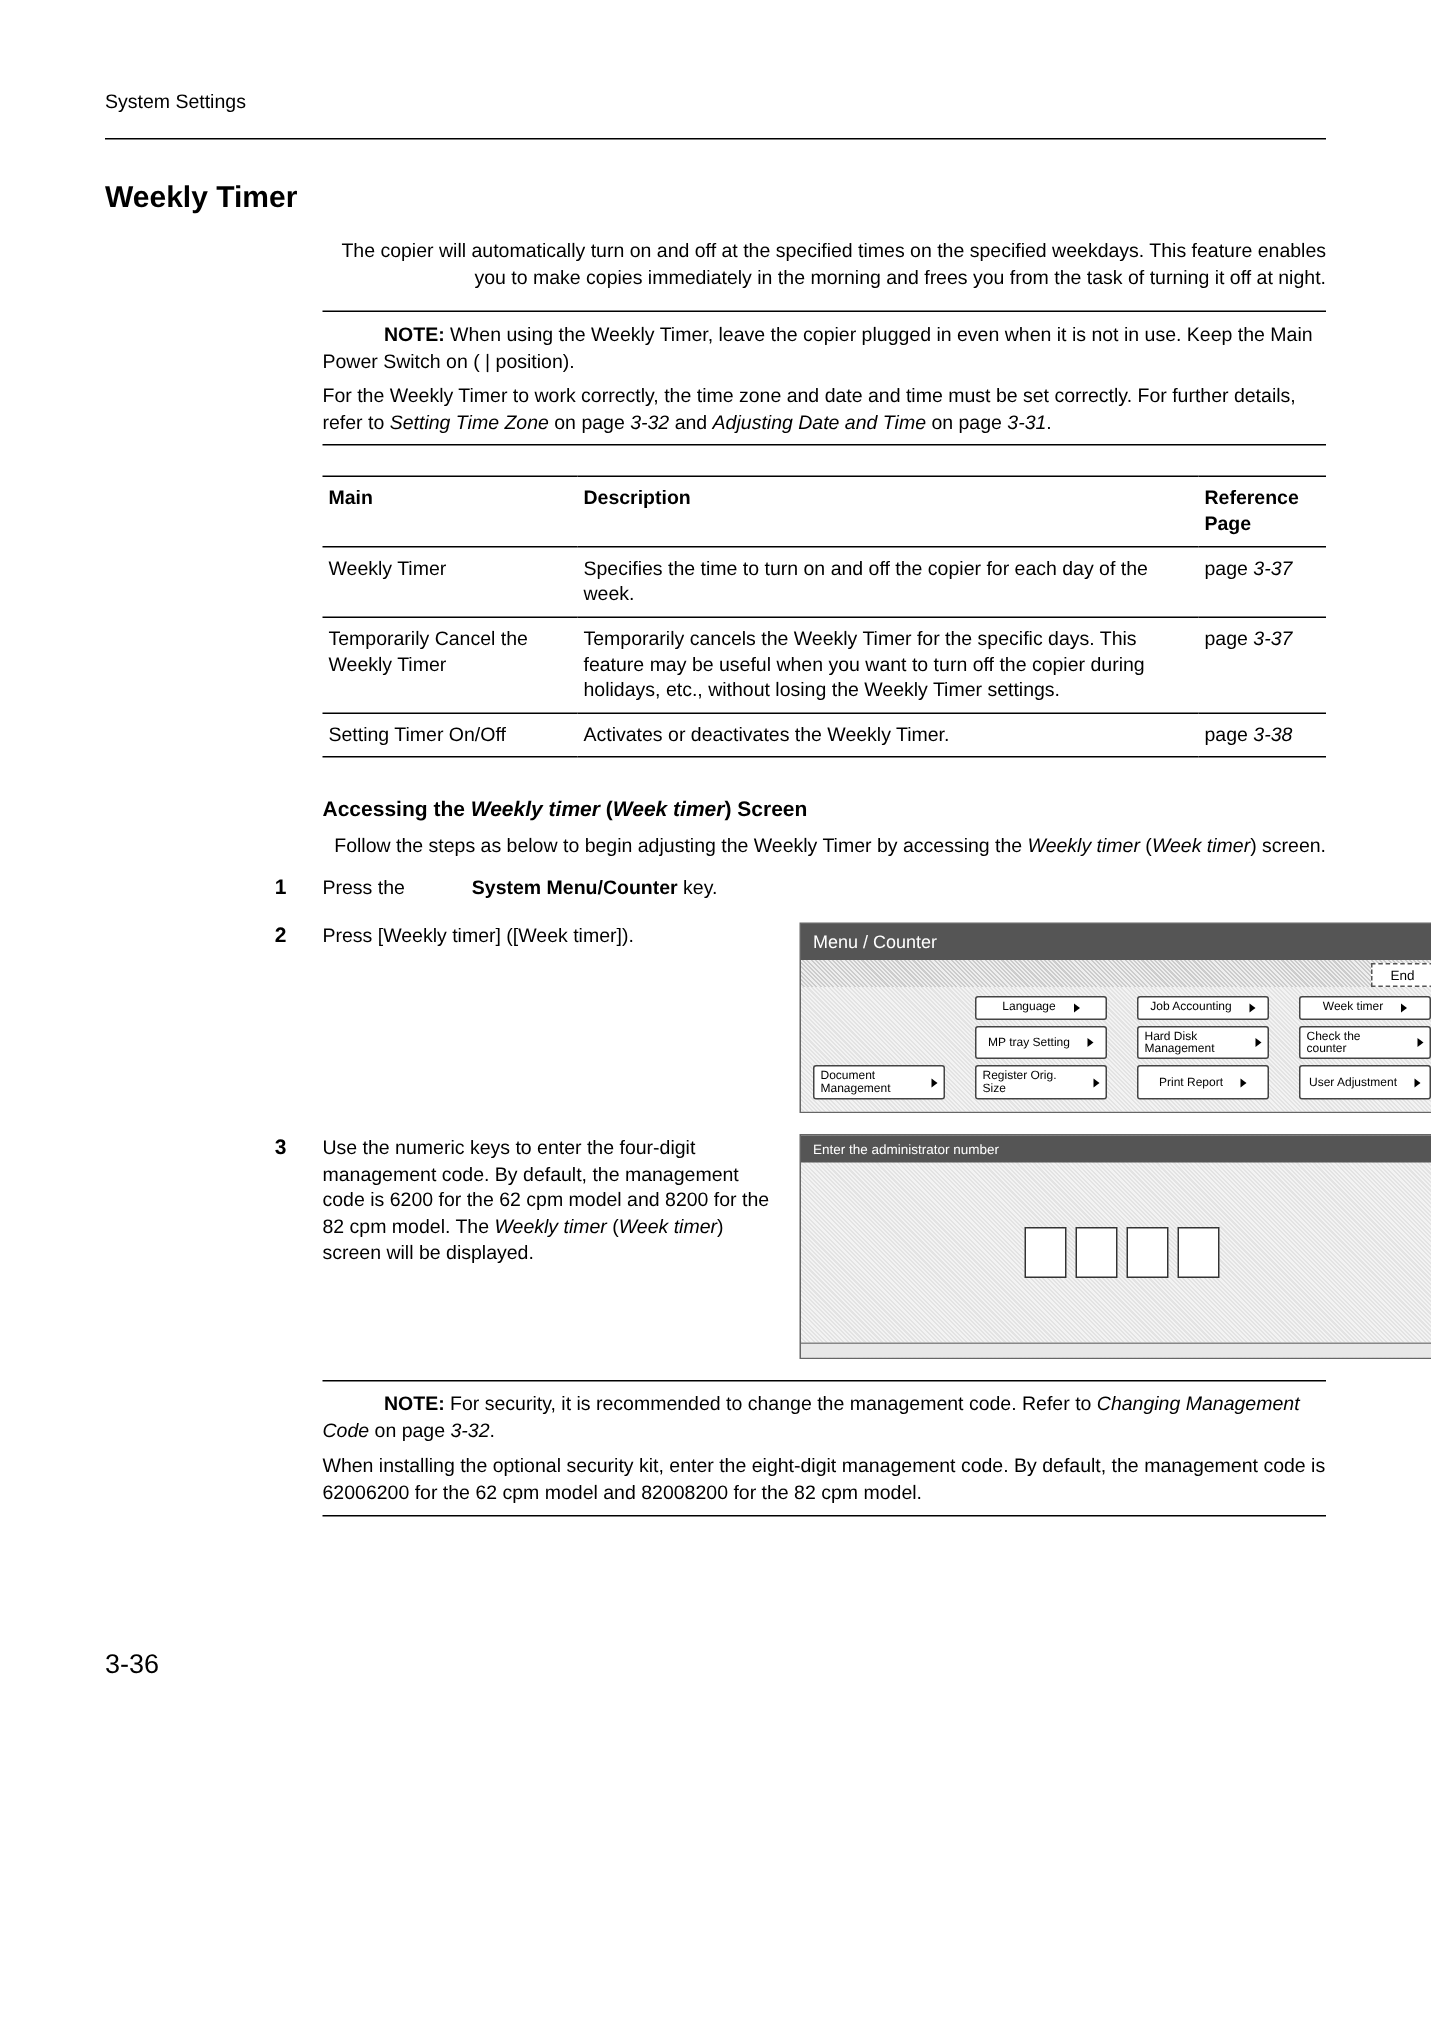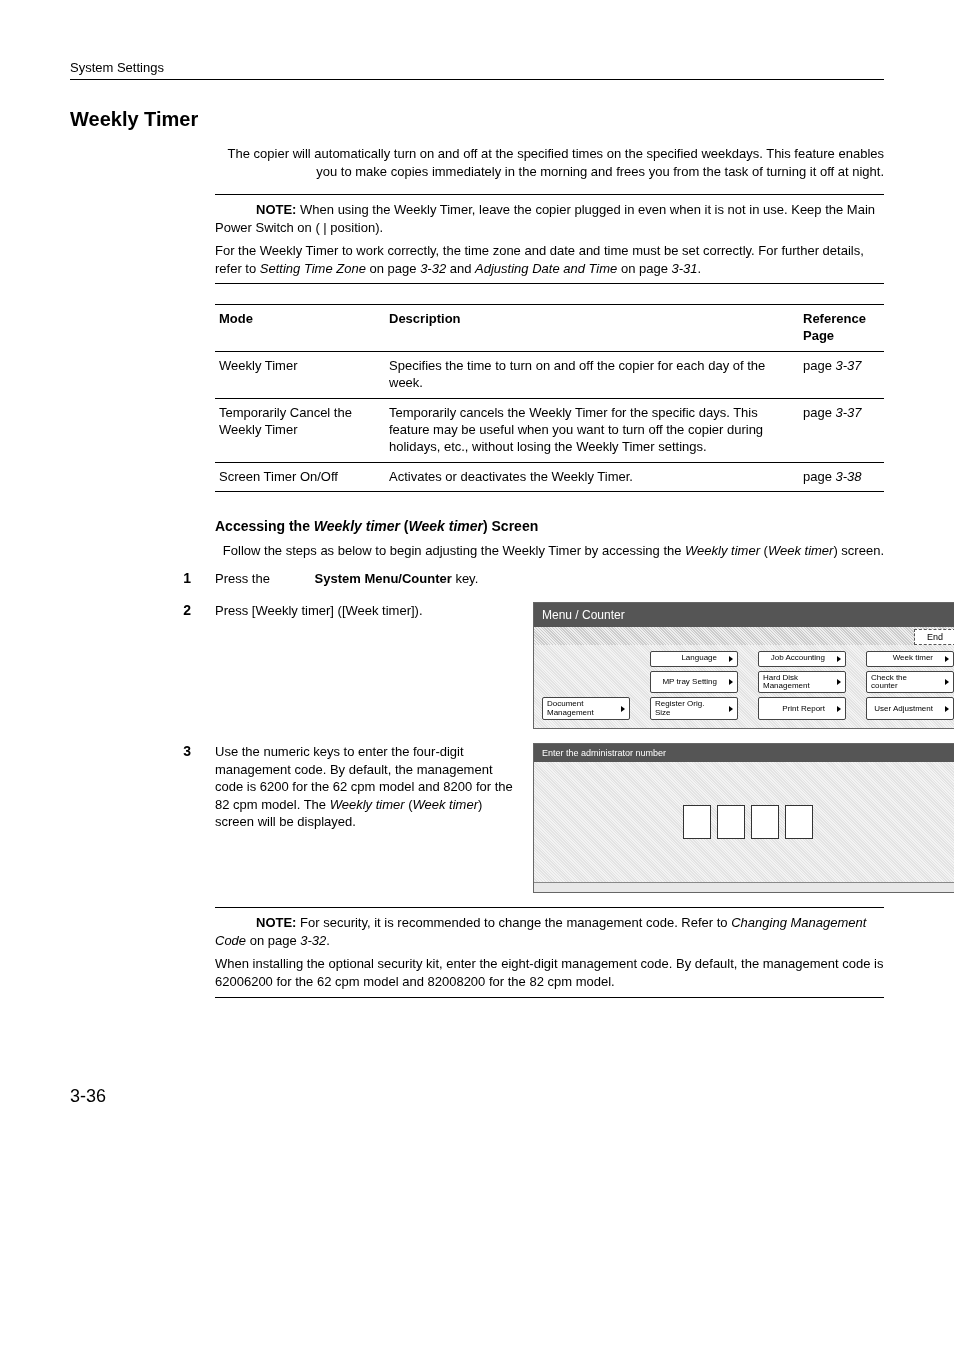--- a/index.html
+++ b/index.html
@@ -9,21 +9,21 @@
     font-size: 13px;
     color: #000;
     background: #fff;
     width: 954px;
   }
   .page {
     padding: 60px 70px 40px 70px;
   }
   .running-head {
     font-size: 13px;
-    margin-bottom: 4px;
+    margin-bottom: 17px;
   }
   .hr-head {
     border: none;
     border-top: 1px solid #000;
     margin: 0 0 28px 0;
   }
   h1.section-title {
     font-size: 20px;
     font-weight: bold;
     margin: 0 0 14px 0;
@@ -133,21 +133,21 @@
   }
   .sbtn {
     background: #fff;
     border: 1px solid #444;
     border-radius: 2px;
     padding: 2px 4px;
     font-size: 8px;
     line-height: 1.05;
     display: flex;
     align-items: center;
-    justify-content: flex-end;
+    justify-content: center;
     min-height: 16px;
     gap: 12px;
   }
   .sbtn .arrow {
     border-left: 4px solid #000;
     border-top: 3px solid transparent;
     border-bottom: 3px solid transparent;
     width: 0; height:0;
   }
   .sbtn.empty { visibility: hidden; }
@@ -199,41 +199,41 @@
       </p>
       <p>
         <span>For the Weekly Timer to work correctly, the time zone and date and time must be set correctly. For further details, refer to </span><span class="italic">Setting Time Zone</span><span> on page </span><span class="italic">3-32</span><span> and </span><span class="italic">Adjusting Date and Time</span><span> on page </span><span class="italic">3-31</span><span>.</span>
       </p>
     </div>
 
 
     <table class="modes">
       <thead>
         <tr>
-          <th style="width:170px">Mode</th>
+          <th style="width:170px">Main</th>
           <th>Description</th>
           <th class="ref" style="width:85px">
             <span>Reference</span><br>
             <span>Page</span>
           </th>
         </tr>
       </thead>
       <tbody>
         <tr>
           <td>Weekly Timer</td>
           <td>Specifies the time to turn on and off the copier for each day of the week.</td>
           <td class="ref"><span>page </span><span class="italic">3-37</span></td>
         </tr>
         <tr>
           <td>Temporarily Cancel the Weekly Timer</td>
           <td>Temporarily cancels the Weekly Timer for the specific days. This feature may be useful when you want to turn off the copier during holidays, etc., without losing the Weekly Timer settings.</td>
           <td class="ref"><span>page </span><span class="italic">3-37</span></td>
         </tr>
         <tr>
-          <td>Screen Timer On/Off</td>
+          <td>Setting Timer On/Off</td>
           <td>Activates or deactivates the Weekly Timer.</td>
           <td class="ref"><span>page </span><span class="italic">3-38</span></td>
         </tr>
       </tbody>
     </table>
 
     <h2 class="subhead"><span>Accessing the </span><span class="italic">Weekly timer</span><span> (</span><span class="italic">Week timer</span><span>) Screen</span></h2>
 
   <p class="para"><span>Follow the steps as below to begin adjusting the Weekly Timer by accessing the </span><span class="italic">Weekly timer</span><span> (</span><span class="italic">Week timer</span><span>) screen.</span></p>
     </div>

